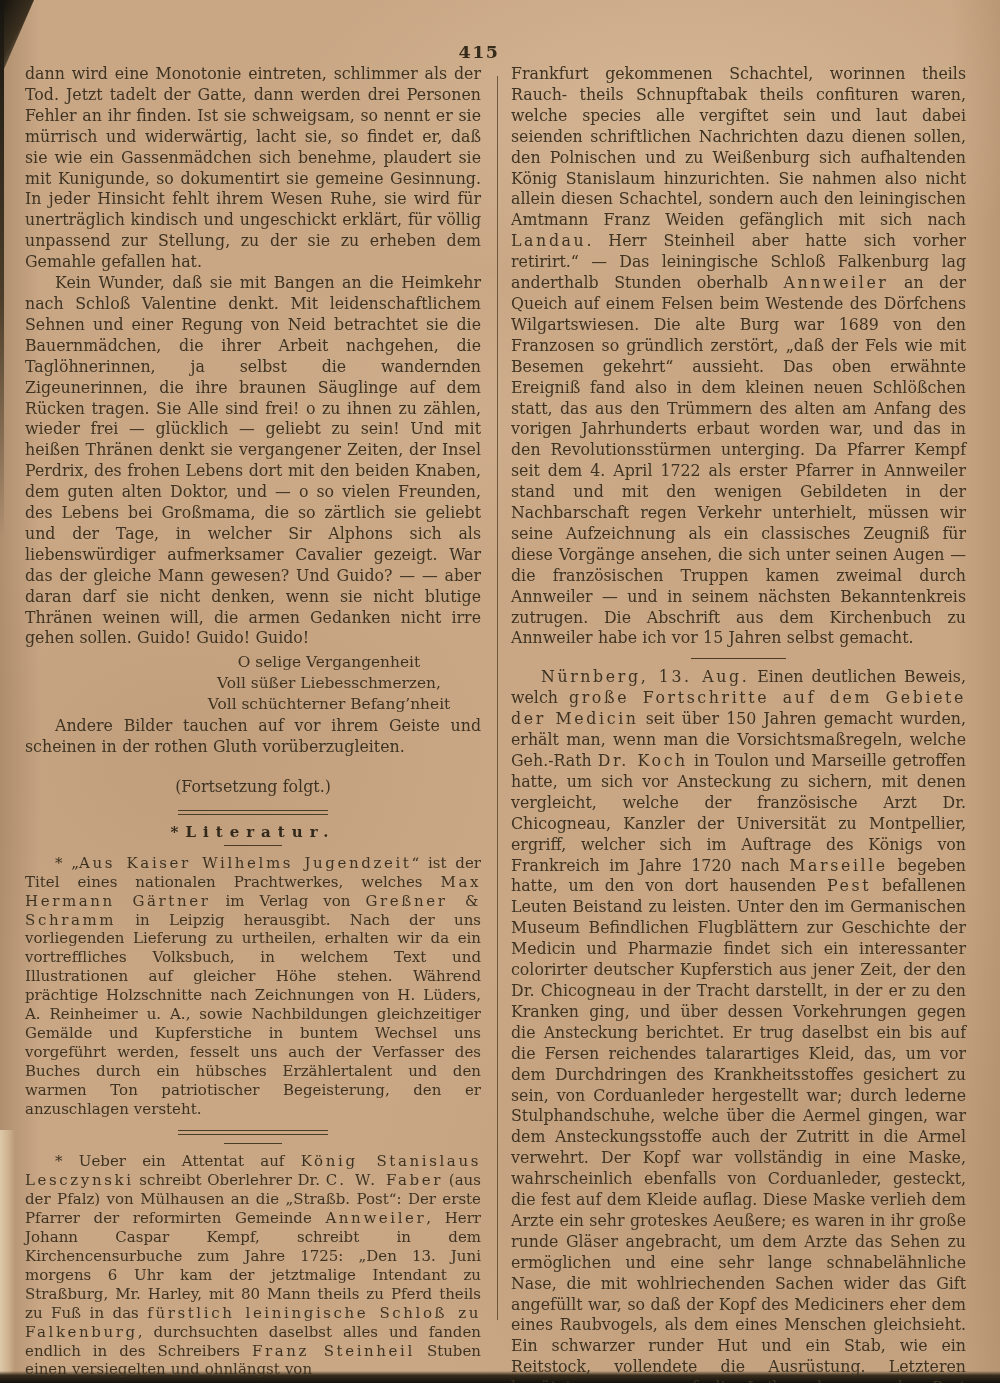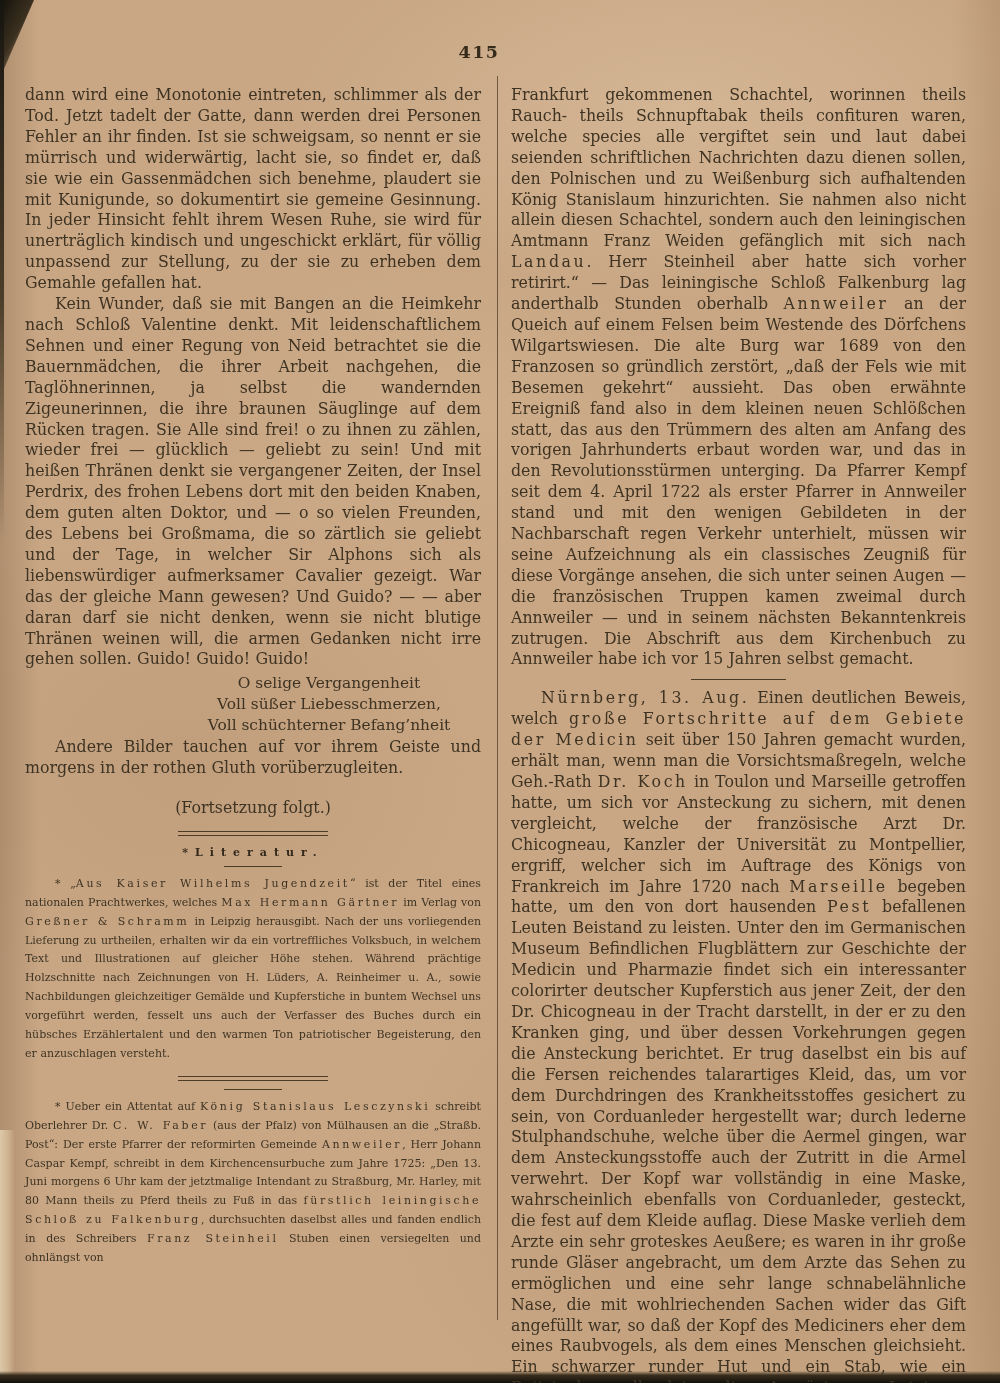--- a/index.html
+++ b/index.html
@@ -20,27 +20,27 @@
     clip-path:polygon(0 0,100% 0,0 100%);}
   .edge-left-top{position:absolute;left:0;top:0;width:4px;height:540px;
     background:linear-gradient(to bottom,#171510,#4b3d29 55%,rgba(75,61,41,0));}
   .edge-left-bottom{position:absolute;left:0;top:1130px;width:15px;height:253px;
     background:linear-gradient(to right,#dcc8a9,#cfb38f 55%,rgba(207,179,143,0));}
   .edge-bottom{position:absolute;left:0;bottom:0;width:100%;height:12px;
     background:linear-gradient(to top,#13110b,#392e1e 65%,rgba(57,46,30,0));}
   .page-number{position:absolute;left:449px;top:42px;width:60px;text-align:center;
     font-weight:bold;font-size:17.5px;letter-spacing:1.5px;color:#352b1a;}
   .vrule{position:absolute;left:497px;top:76px;width:1px;height:1244px;background:#5a4a32;opacity:.85;}
-  .col{position:absolute;top:85px;}
+  .col{position:absolute;top:64px;}
   .col-left{left:25px;width:456px;}
   .col-right{left:511px;width:455px;}
   p{margin:0;text-align:justify;font-size:15.8px;line-height:20.9px;
     hyphens:auto;-webkit-hyphens:auto;word-spacing:.02em;}
   .indent{text-indent:30px;}
-  .small p{font-size:11px;line-height:18.9px;}
+  .small p{font-size:15px;line-height:18.9px;}
   .sperr{letter-spacing:2.6px;}
   .poem{margin:3px 0 2px 152px;}
   .poem div{font-size:15.4px;line-height:20.6px;text-align:center;}
   .center-note{text-align:center;text-indent:0;margin-top:19px;}
   .rule-double{width:150px;height:3px;margin:12px auto 8px;
     border-top:1px solid #4b3c26;border-bottom:1px solid #4b3c26;}
   .heading{text-align:center;font-weight:bold;font-size:18.5px;letter-spacing:7px;
     color:#33291a;margin:4px 0 1px;text-indent:0;}
   .rule-short{width:58px;margin:3px auto 8px;border:0;border-top:1px solid #4b3c26;}
   .rule-med{width:95px;margin:9px auto 8px;border:0;border-top:1px solid #4b3c26;}
@@ -61,21 +61,21 @@
   <div class="col col-left">
     <p>dann wird eine Monotonie eintreten, schlimmer als der Tod. Jetzt tadelt der Gatte, dann werden drei Personen Fehler an ihr finden. Ist sie schweigsam, so nennt er sie mürrisch und widerwärtig, lacht sie, so findet er, daß sie wie ein Gassenmädchen sich benehme, plaudert sie mit Kunigunde, so dokumentirt sie gemeine Gesinnung. In jeder Hinsicht fehlt ihrem Wesen Ruhe, sie wird für unerträglich kindisch und ungeschickt erklärt, für völlig unpassend zur Stellung, zu der sie zu erheben dem Gemahle gefallen hat.</p>
     <p class="indent">Kein Wunder, daß sie mit Bangen an die Heimkehr nach Schloß Valentine denkt. Mit leidenschaftlichem Sehnen und einer Regung von Neid betrachtet sie die Bauernmädchen, die ihrer Arbeit nachgehen, die Taglöhnerinnen, ja selbst die wandernden Zigeunerinnen, die ihre braunen Säuglinge auf dem Rücken tragen. Sie Alle sind frei! o zu ihnen zu zählen, wieder frei — glücklich — geliebt zu sein! Und mit heißen Thränen denkt sie vergangener Zeiten, der Insel Perdrix, des frohen Lebens dort mit den beiden Knaben, dem guten alten Doktor, und — o so vielen Freunden, des Lebens bei Großmama, die so zärtlich sie geliebt und der Tage, in welcher Sir Alphons sich als liebenswürdiger aufmerksamer Cavalier gezeigt. War das der gleiche Mann gewesen? Und Guido? — — aber daran darf sie nicht denken, wenn sie nicht blutige Thränen weinen will, die armen Gedanken nicht irre gehen sollen. Guido! Guido! Guido!</p>
 
     <div class="poem">
       <div>O selige Vergangenheit</div>
       <div>Voll süßer Liebesschmerzen,</div>
       <div>Voll schüchterner Befang’nheit</div>
     </div>
 
-    <p class="indent">Andere Bilder tauchen auf vor ihrem Geiste und morgens in der rothen Gluth vorüberzugleiten.</p>
+    <p class="indent">Andere Bilder tauchen auf vor ihrem Geiste und scheinen in der rothen Gluth vorüberzugleiten.</p>
     <p class="center-note">(Fortsetzung folgt.)</p>
 
     <div class="rule-double"></div>
 
     <div class="small">
       <p class="heading">*Literatur.</p>
       <hr class="rule-short">
       <p class="indent"><span>* „</span><span class="sperr">Aus Kaiser Wilhelms Jugendzeit</span><span>“ ist der Titel eines nationalen Prachtwerkes, welches </span><span class="sperr">Max Hermann Gärtner</span><span> im Verlag von </span><span class="sperr">Greßner &amp; Schramm</span><span> in Leipzig herausgibt. Nach der uns vorliegenden Lieferung zu urtheilen, erhalten wir da ein vortreffliches Volksbuch, in welchem Text und Illustrationen auf gleicher Höhe stehen. Während prächtige Holzschnitte nach Zeichnungen von H. Lüders, A. Reinheimer u. A., sowie Nachbildungen gleichzeitiger Gemälde und Kupferstiche in buntem Wechsel uns vorgeführt werden, fesselt uns auch der Verfasser des Buches durch ein hübsches Erzählertalent und den warmen Ton patriotischer Begeisterung, den er anzuschlagen versteht.</span></p>
     </div>
 

